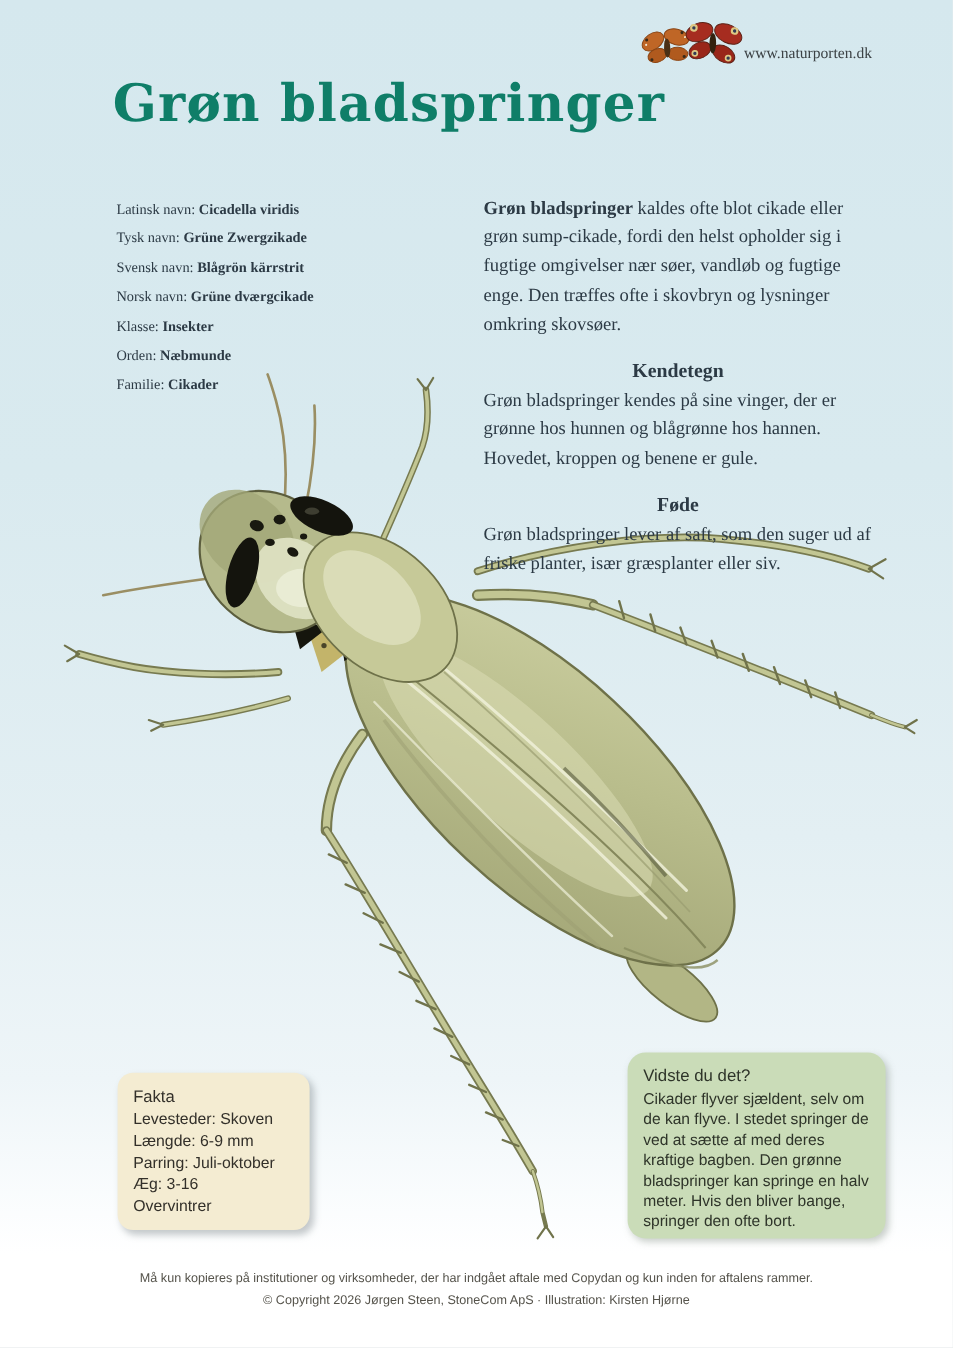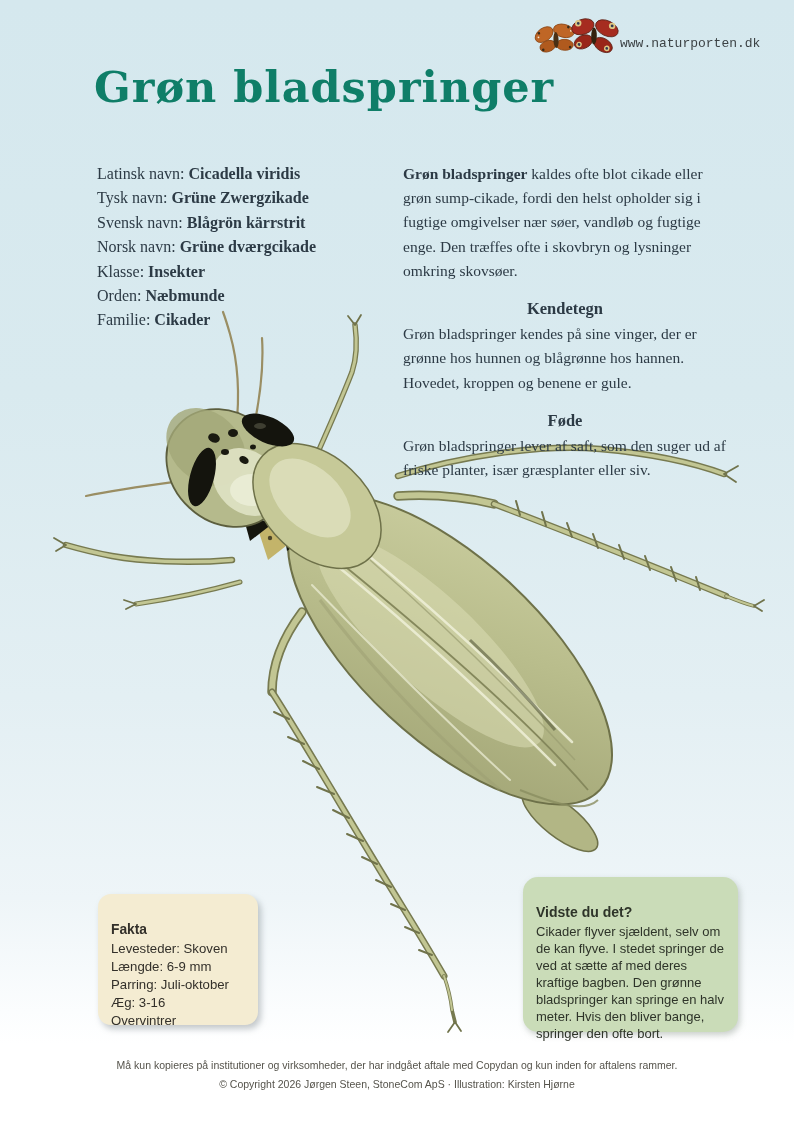--- a/index.html
+++ b/index.html
@@ -4,36 +4,36 @@
 <style>
   html,body{margin:0;padding:0;background:#e9edee;}
   .page{
     position:relative;width:794px;height:1123px;margin:0 auto;overflow:hidden;
     background:linear-gradient(180deg,#d5e8ee 0%,#d9eaef 35%,#e3eff3 62%,#eef5f8 80%,#fbfdfe 90%,#ffffff 93%);
     font-family:"Liberation Serif",serif;color:#2c3a45;
   }
   .insect-svg{position:absolute;left:0;top:0;z-index:1;}
   .logo-svg{position:absolute;left:534px;top:12px;z-index:2;}
   .site-url{position:absolute;left:620px;top:36px;z-index:2;
-    font-family:Liberation Mono, monospace;font-size:13px;color:#3c4245;}
+    font-family:Liberation Serif, serif;font-size:13px;color:#3c4245;}
   h1.title{
     position:absolute;left:94px;top:62px;margin:0;z-index:2;
     font-family:"DejaVu Serif",serif;font-weight:bold;font-size:43px;
     letter-spacing:1px;color:#0f7e68;
   }
   .taxonomy{position:absolute;left:97px;top:162px;width:300px;z-index:2;
-    font-size:16px;line-height:24.4px;}
+    font-size:12px;line-height:24.4px;}
   .taxonomy .val{font-weight:bold;}
   .col-right{position:absolute;left:403px;top:162px;width:324px;z-index:2;
     font-size:15.5px;line-height:24.2px;}
   .col-right p{margin:0;}
   .col-right .sec-head{font-weight:bold;font-size:16.5px;margin:14px 0 1px 0;text-align:center;}
   .col-right .lead{font-weight:bold;}
   .box{position:absolute;z-index:2;font-family:"Liberation Sans",sans-serif;box-sizing:border-box;}
-  .box .box-head{font-weight:bold;margin-top:16px;}
+  .box .box-head{font-weight:normal;}
   .box-fakta{left:98px;top:894px;width:160px;height:131px;background:#f4ecd2;
     border-radius:13px;box-shadow:3px 4px 6px rgba(110,120,125,.40);
     padding:11px 2px 0 13px;font-size:13.2px;line-height:18px;color:#33302a;}
   .box-fakta .box-head{font-size:13.8px;margin-bottom:1px;}
   .box-didyouknow{left:523px;top:877px;width:215px;height:155px;background:#cadcb8;
     border-radius:15px;box-shadow:2px 3px 6px rgba(105,120,105,.35);
     padding:11px 12px 0 13px;font-size:13px;line-height:17px;color:#2e3429;}
   .box-didyouknow .box-head{font-size:14px;margin-bottom:2px;}
   .footer{position:absolute;left:0;right:0;top:1056px;z-index:2;text-align:center;
     font-family:"Liberation Sans",sans-serif;font-size:10.5px;line-height:19px;color:#55534b;}

